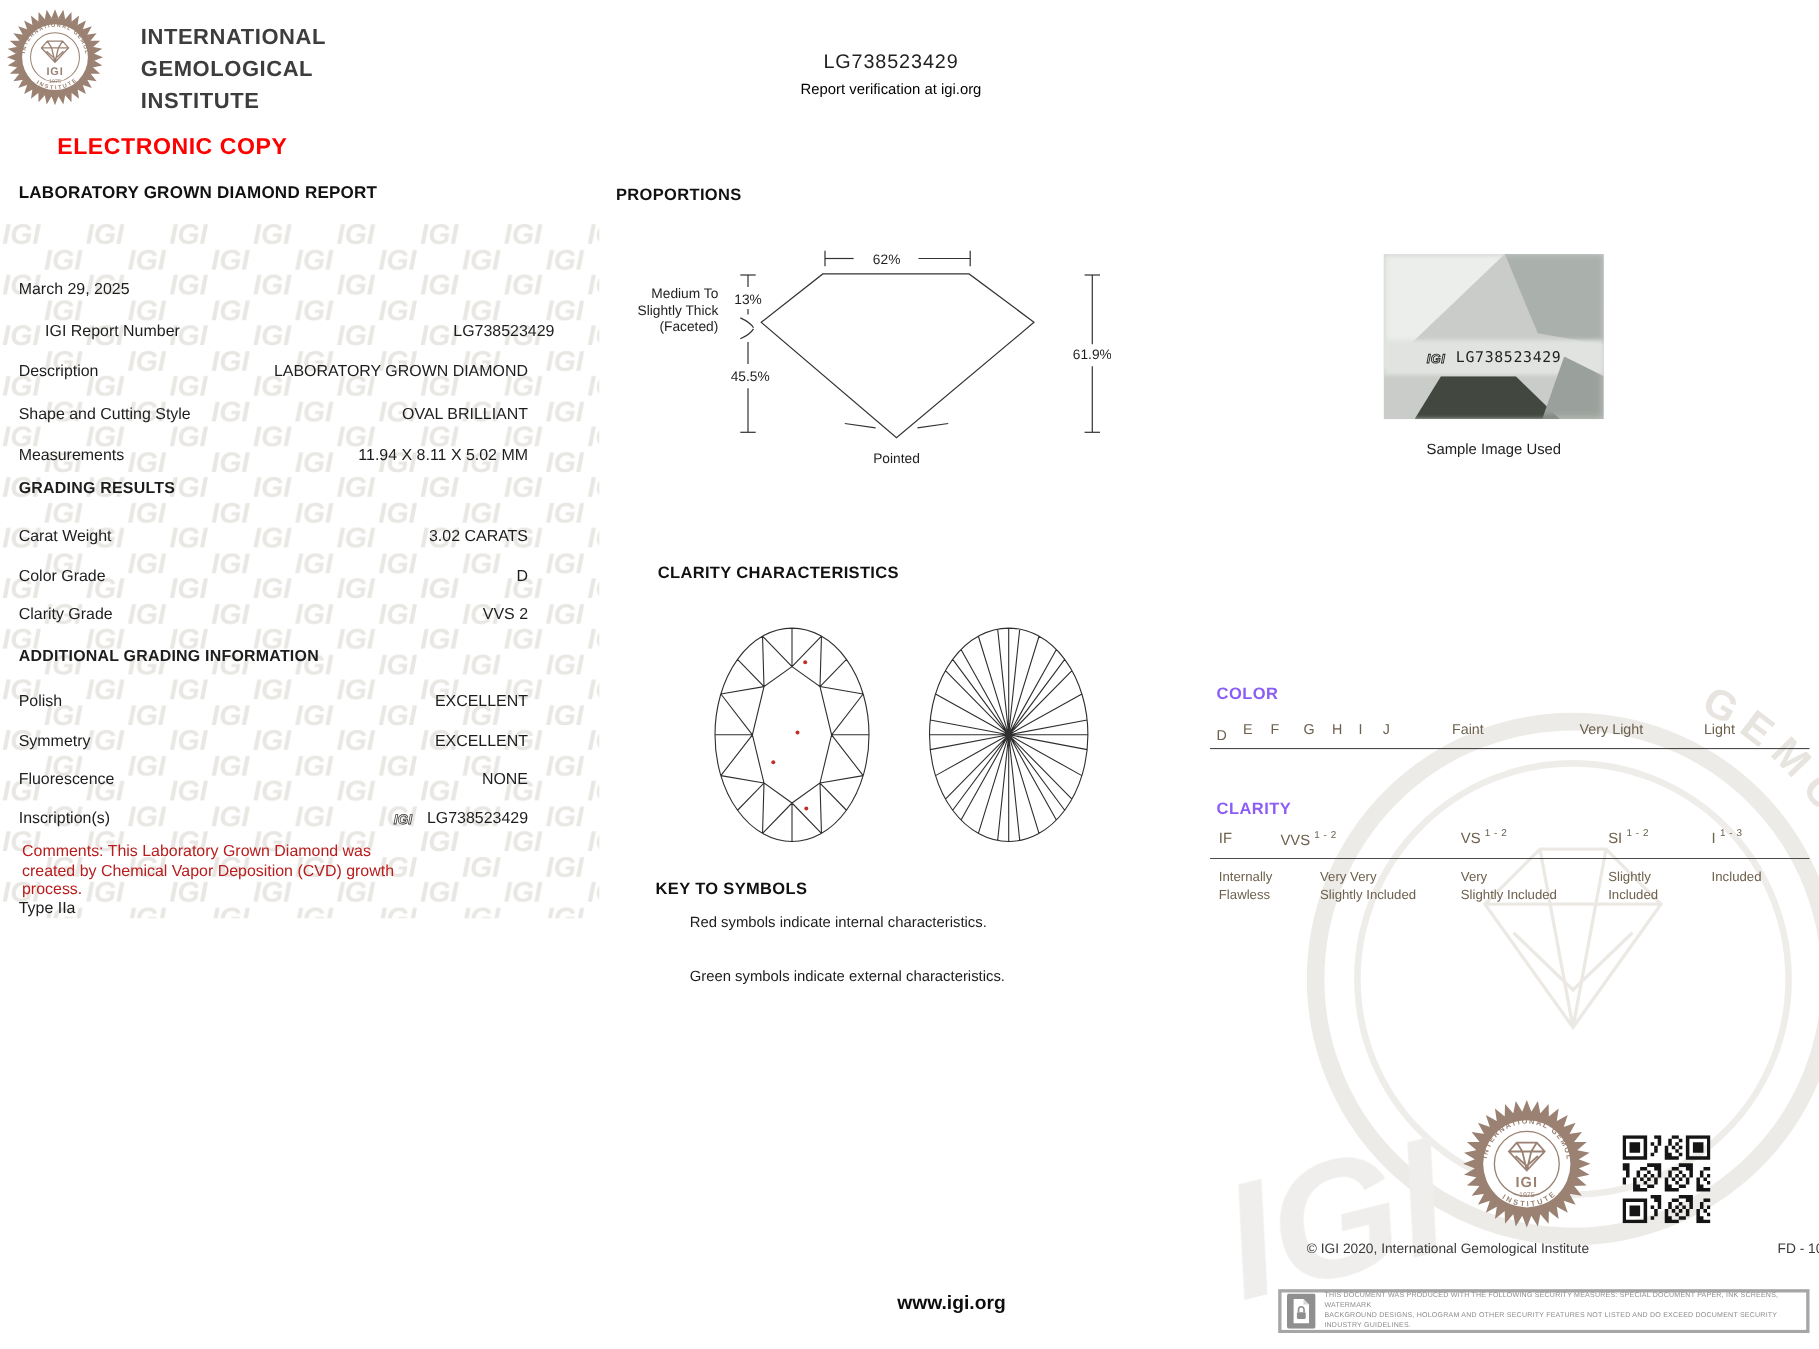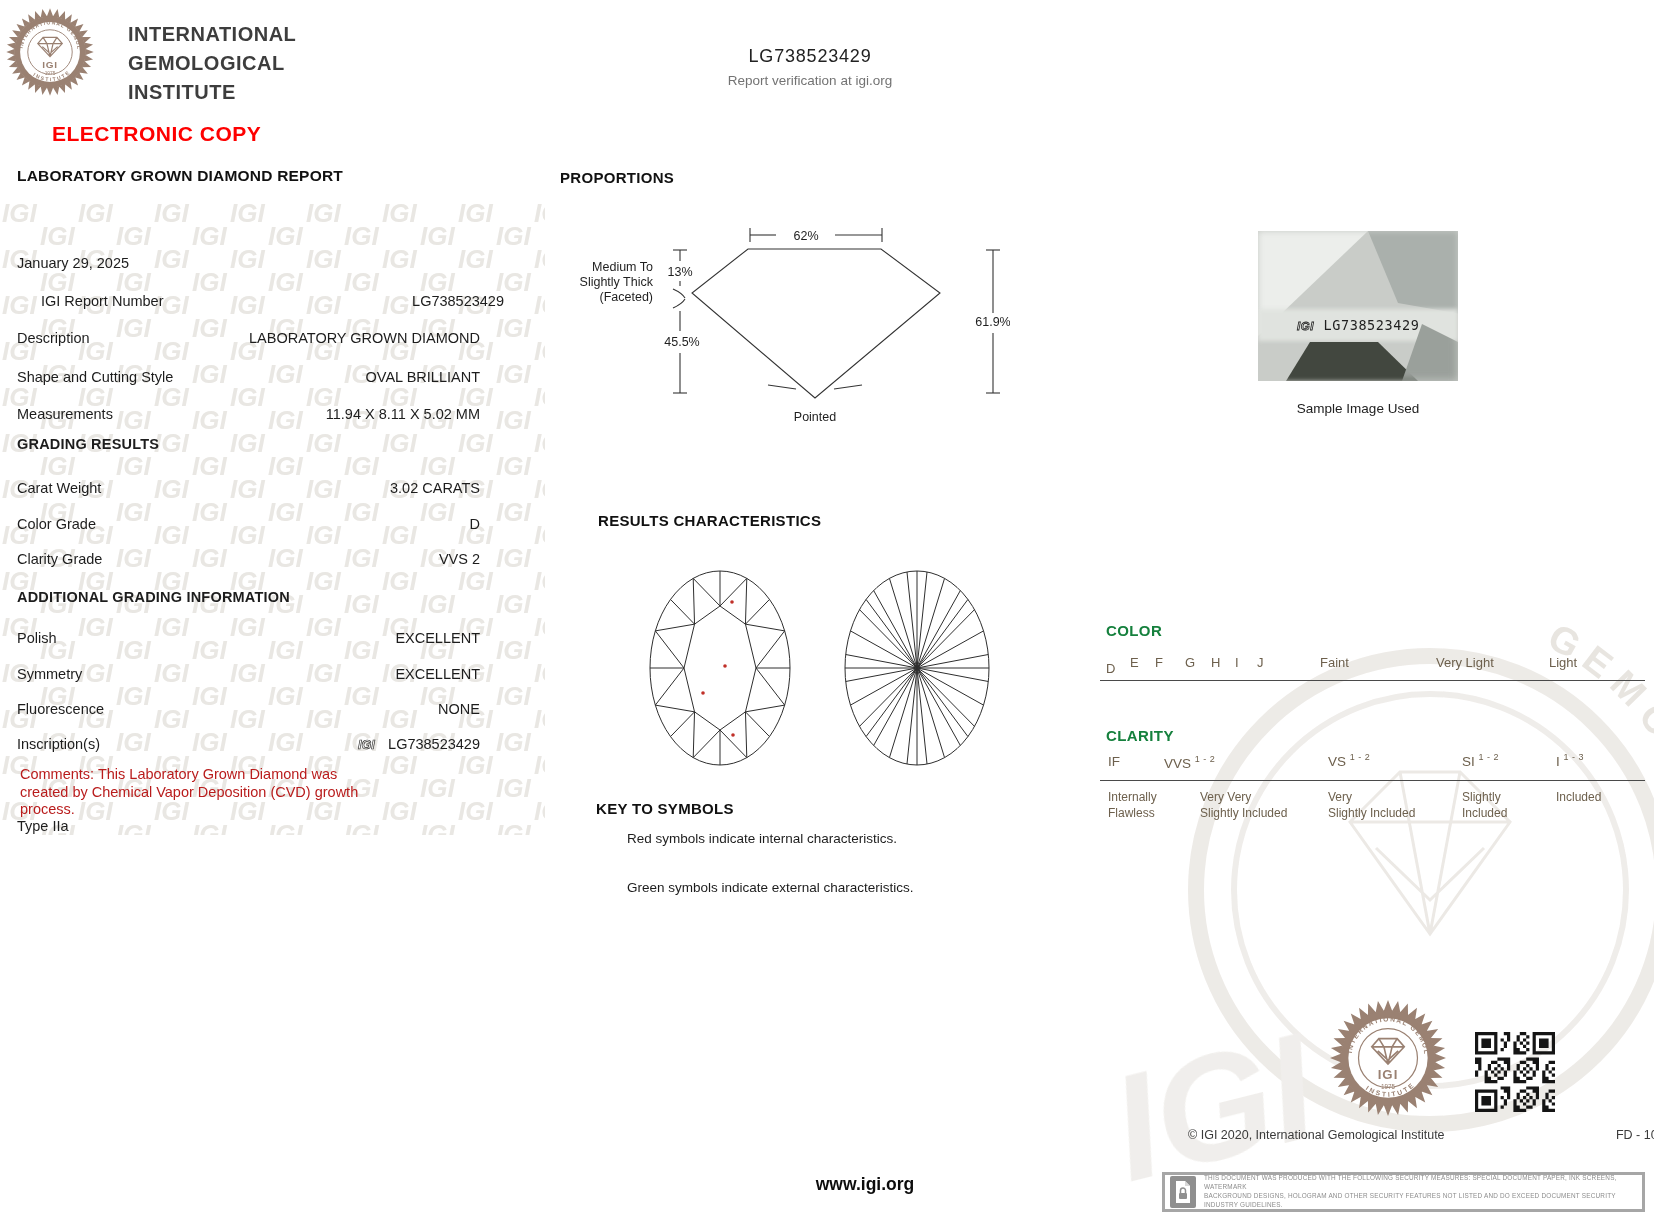--- a/index.html
+++ b/index.html
@@ -5,35 +5,35 @@
   html,body{margin:0;padding:0;background:#fff;}
   .page{position:relative;width:1654px;height:1226px;background:#fff;overflow:hidden;
         font-family:"Liberation Sans",sans-serif;color:#222;}
   .abs{position:absolute;}
   .wm{position:absolute;pointer-events:none;}
   
   .orgname{font-size:20px;font-weight:bold;color:#3d3d3d;line-height:29px;letter-spacing:0.5px;}
   .ecopy{font-size:21px;font-weight:bold;color:#fe0000;letter-spacing:0.5px;}
   .topnum{width:340px;text-align:center;}
   .topnum .num{font-size:18px;letter-spacing:0.8px;color:#222;}
-  .topnum .ver{font-size:13.5px;margin-top:6px;color:#737373;}
+  .topnum .ver{font-size:13.5px;margin-top:6px;color:#000000;}
   
   .lp-title{font-size:15.5px;font-weight:bold;letter-spacing:0.2px;color:#111;}
   .sect{font-size:15px;font-weight:bold;color:#111;letter-spacing:0.2px;}
   .lcol{position:absolute;left:17px;top:0;width:463px;}
   .row{position:absolute;left:0;width:463px;display:flex;justify-content:space-between;
        font-size:14.5px;color:#1d1d1d;}
   .row .val{text-align:right;white-space:nowrap;}
   .cmts{font-size:14.5px;line-height:17.5px;color:#b91c1c;white-space:pre-line;}
   
   .h2{font-size:15px;font-weight:bold;color:#111;letter-spacing:0.3px;}
   .keyline{font-size:13.5px;color:#1d1d1d;line-height:16px;}
   .caption{width:200px;text-align:center;font-size:13.5px;color:#222;}
   
-  .sc-title{font-size:15px;font-weight:bold;color:#15803d;letter-spacing:0.4px;}
+  .sc-title{font-size:15px;font-weight:bold;color:#8b5cf6;letter-spacing:0.4px;}
   .cl{position:absolute;top:655px;font-size:13px;color:#6d604d;}
   .cl.sel{top:661px;}
   .rng{position:absolute;top:655px;font-size:13px;color:#6d604d;}
   .scline{position:absolute;height:1px;background:#4a4a4a;}
   .ab{position:absolute;top:752px;font-size:13.5px;color:#6d604d;white-space:nowrap;}
   .ab .sup{font-size:9px;vertical-align:6px;letter-spacing:0.5px;}
   .ds{position:absolute;top:790px;font-size:12px;line-height:15.5px;color:#6d604d;}
   
   .copyr{font-size:12.5px;color:#3a3a3a;margin-left:32px;}
   .fcode{font-size:12.5px;color:#3a3a3a;text-align:right;width:143px;}
@@ -101,21 +101,21 @@
   <div class="abs ecopy" style="left:52px;top:122px;">ELECTRONIC COPY</div>
 
   <div class="abs topnum" style="left:640px;top:46px;">
     <div class="num">LG738523429</div>
     <div class="ver">Report verification at igi.org</div>
   </div>
 
   <div class="abs lp-title" style="left:17px;top:167px;">LABORATORY GROWN DIAMOND REPORT</div>
   <div class="lcol">
     <div class="row" style="top:255px;">
-      <span>January 29, 2025</span>
+      <span>March 29, 2025</span>
     </div>
     <div class="row" style="top:293px;margin-left:24px;">
       <span class="lbl">IGI Report Number</span>
       <span class="val">LG738523429</span>
     </div>
     <div class="row" style="top:330px;">
       <span class="lbl">Description</span>
       <span class="val">LABORATORY GROWN DIAMOND</span>
     </div>
     <div class="row" style="top:369px;">
@@ -222,21 +222,21 @@
     <div class="sh" style="clip-path:polygon(82% 62%,100% 74%,100% 100%,72% 100%);background:#9aa09b;filter:blur(4px);"></div>
     <div class="inscr">
       <svg width="22" height="13">
         <text x="1" y="11" font-size="11.5" font-weight="bold" font-style="italic" fill="none" stroke="#222" stroke-width="0.8">IGI</text>
       </svg>
       <span>LG738523429</span>
     </div>
   </div>
   <div class="abs caption" style="left:1258px;top:401px;">Sample Image Used</div>
 
-  <div class="abs h2" style="left:598px;top:512px;">RESULTS CHARACTERISTICS</div>
+  <div class="abs h2" style="left:598px;top:512px;">CLARITY CHARACTERISTICS</div>
   <svg class="abs" id="ovals" style="left:560px;top:540px;" width="440" height="240">
       <g stroke="#2e2e2e" stroke-width="1" fill="none">
         <path d="M90,128 a70,97 0 1 0 140,0 a70,97 0 1 0 -140,0 M160,66 L185.45584412271572,84.15937956643405 L196,128 L185.45584412271572,171.84062043356596 L160,190 L134.54415587728428,171.84062043356596 L124,128 L134.54415587728428,84.15937956643405 Z M160,66 L160,31 M185.45584412271572,84.15937956643405 L209.49747468305833,59.41064222490489 M196,128 L230,128 M185.45584412271572,171.84062043356596 L209.49747468305833,196.5893577750951 M160,190 L160,225 M134.54415587728428,171.84062043356596 L110.50252531694167,196.5893577750951 M124,128 L90,128 M134.54415587728428,84.15937956643405 L110.50252531694167,59.41064222490489 M186.7878402655563,38.38368534640519 L160,66 M186.7878402655563,38.38368534640519 L185.45584412271572,84.15937956643405 M224.67156727579007,90.8797070605863 L185.45584412271572,84.15937956643405 M224.67156727579007,90.8797070605863 L196,128 M224.67156727579007,165.1202929394137 L196,128 M224.67156727579007,165.1202929394137 L185.45584412271572,171.84062043356596 M186.7878402655563,217.61631465359483 L185.45584412271572,171.84062043356596 M186.7878402655563,217.61631465359483 L160,190 M133.21215973444373,217.61631465359483 L160,190 M133.21215973444373,217.61631465359483 L134.54415587728428,171.84062043356596 M95.32843272420993,165.12029293941373 L134.54415587728428,171.84062043356596 M95.32843272420993,165.12029293941373 L124,128 M95.32843272420992,90.8797070605863 L124,128 M95.32843272420992,90.8797070605863 L134.54415587728428,84.15937956643405 M133.21215973444373,38.38368534640517 L134.54415587728428,84.15937956643405 M133.21215973444373,38.38368534640517 L160,66 M285,128 a72,97 0 1 0 144,0 a72,97 0 1 0 -144,0 M357,128 L429,128 M357,128 L423.51932634081265,90.8797070605863 M357,128 L407.91168824543144,59.41064222490489 M357,128 L384.55320713028647,38.38368534640519 M357,128 L357,31 M357,128 L329.44679286971353,38.38368534640519 M357,128 L306.08831175456856,59.41064222490489 M357,128 L290.48067365918735,90.87970706058627 M357,128 L285,127.99999999999999 M357,128 L290.48067365918735,165.1202929394137 M357,128 L306.08831175456856,196.5893577750951 M357,128 L329.44679286971353,217.61631465359483 M357,128 L357,225 M357,128 L384.55320713028647,217.6163146535948 M357,128 L407.9116882454314,196.58935777509512 M357,128 L423.51932634081265,165.12029293941367 M357,128 L428.29930094939306,141.49979079312635 M357,128 L428.29930094939306,114.50020920687365 M357,128 L414.5017567234051,69.62394275425132 M357,128 L400.3306816669475,50.5323555254126 M357,128 L367.0204632691247,31.94399733206768 M357,128 L346.9795367308753,31.94399733206768 M357,128 L313.6693183330525,50.53235552541261 M357,128 L299.4982432765949,69.62394275425133 M357,128 L285.70069905060694,114.50020920687366 M357,128 L285.70069905060694,141.49979079312635 M357,128 L299.4982432765949,186.37605724574868 M357,128 L313.6693183330525,205.46764447458742 M357,128 L346.9795367308753,224.05600266793232 M357,128 L367.0204632691247,224.05600266793232 M357,128 L400.33068166694744,205.46764447458742 M357,128 L414.5017567234051,186.37605724574868 "></path>
       </g>
       <circle cx="172" cy="62" r="1.8" fill="#c03028"></circle>
       <circle cx="165" cy="126" r="1.8" fill="#c03028"></circle>
       <circle cx="143" cy="153" r="1.8" fill="#c03028"></circle>
       <circle cx="173" cy="195" r="1.8" fill="#c03028"></circle>
     </svg>
 

